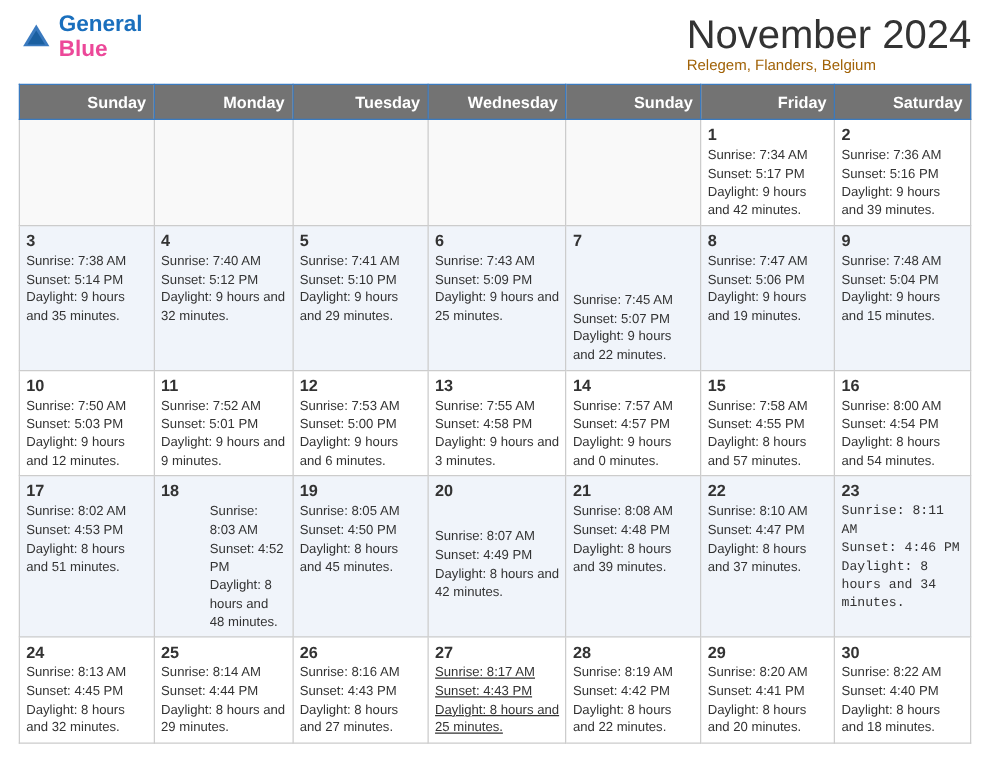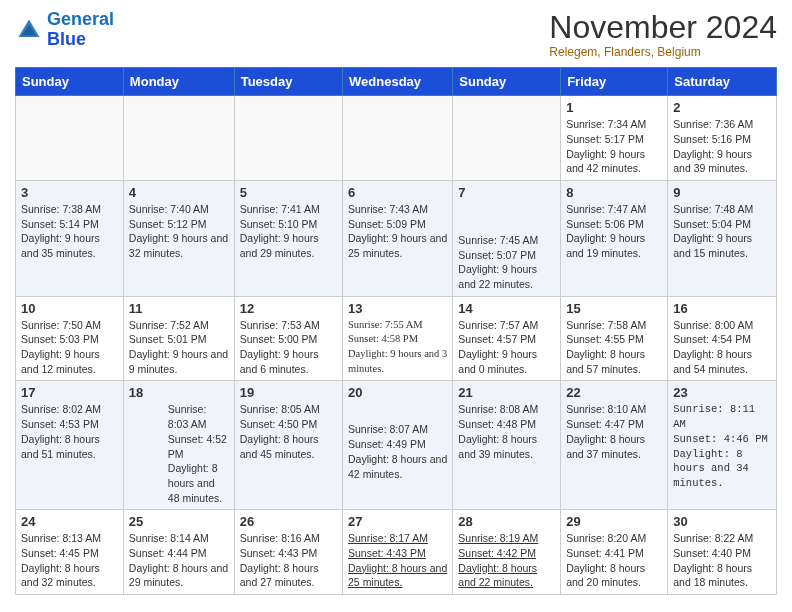--- a/index.html
+++ b/index.html
@@ -53,23 +53,23 @@
       font-size: 12px;
       color: #a16207;
       font-weight: normal;
     }
     .calendar {
       width: 100%;
       border-collapse: collapse;
       font-size: 11px;
     }
     .calendar th {
-      background: #1d4ed8;
+      background: #737373;
       color: #fff;
-      text-align: left;
+      text-align: right;
       padding: 6px 6px;
       font-size: 13px;
       font-weight: bold;
       border: 1px solid #3a7abf;
     }
     .calendar td {
       border: 1px solid #ccc;
       vertical-align: top;
       padding: 4px 5px;
       width: 113px;
@@ -103,21 +103,21 @@
 
 <div class="page">
   <div class="header-area">
     <div class="logo">
       <svg class="logo-icon" viewBox="0 0 40 40">
         <polygon points="20,5 35,30 5,30" fill="#3a7abf"></polygon>
         <polygon points="20,12 30,28 10,28" fill="#1a5fa0"></polygon>
       </svg>
       <div class="logo-text">
         <div><span>General</span></div>
-        <div><span style="color:#1d4ed8">Blue</span></div>
+        <div><span style="color:#ec4899">Blue</span></div>
       </div>
     </div>
     <div class="title-area">
       <div class="month-title">November 2024</div>
       <div class="subtitle">Relegem, Flanders, Belgium</div>
     </div>
   </div>
 
   <table class="calendar">
     <thead>
@@ -209,21 +209,21 @@
 Daylight: 9 hours and 9 minutes.</div>
           </td>
           <td>
             <span class="day-number">12</span>
             <div class="day-info" style="white-space: pre-line;">Sunrise: 7:53 AM
 Sunset: 5:00 PM
 Daylight: 9 hours and 6 minutes.</div>
           </td>
           <td>
             <span class="day-number">13</span>
-            <div class="day-info" style="white-space: pre-line; font-family: Liberation Serif, serif;">Sunrise: 7:55 AM
+            <div class="day-info" style="white-space: pre-line;">Sunrise: 7:55 AM
 Sunset: 4:58 PM
 Daylight: 9 hours and 3 minutes.</div>
           </td>
           <td>
             <span class="day-number">14</span>
             <div class="day-info" style="white-space: pre-line;">Sunrise: 7:57 AM
 Sunset: 4:57 PM
 Daylight: 9 hours and 0 minutes.</div>
           </td>
           <td>
@@ -303,21 +303,21 @@
 Daylight: 8 hours and 27 minutes.</div>
           </td>
           <td>
             <span class="day-number">27</span>
             <div class="day-info" style="white-space: pre-line; text-decoration: underline;">Sunrise: 8:17 AM
 Sunset: 4:43 PM
 Daylight: 8 hours and 25 minutes.</div>
           </td>
           <td>
             <span class="day-number">28</span>
-            <div class="day-info" style="white-space: pre-line; text-decoration: underline;">Sunrise: 8:19 AM
+            <div class="day-info" style="white-space: pre-line;">Sunrise: 8:19 AM
 Sunset: 4:42 PM
 Daylight: 8 hours and 22 minutes.</div>
           </td>
           <td>
             <span class="day-number">29</span>
             <div class="day-info" style="white-space: pre-line;">Sunrise: 8:20 AM
 Sunset: 4:41 PM
 Daylight: 8 hours and 20 minutes.</div>
           </td>
           <td>

